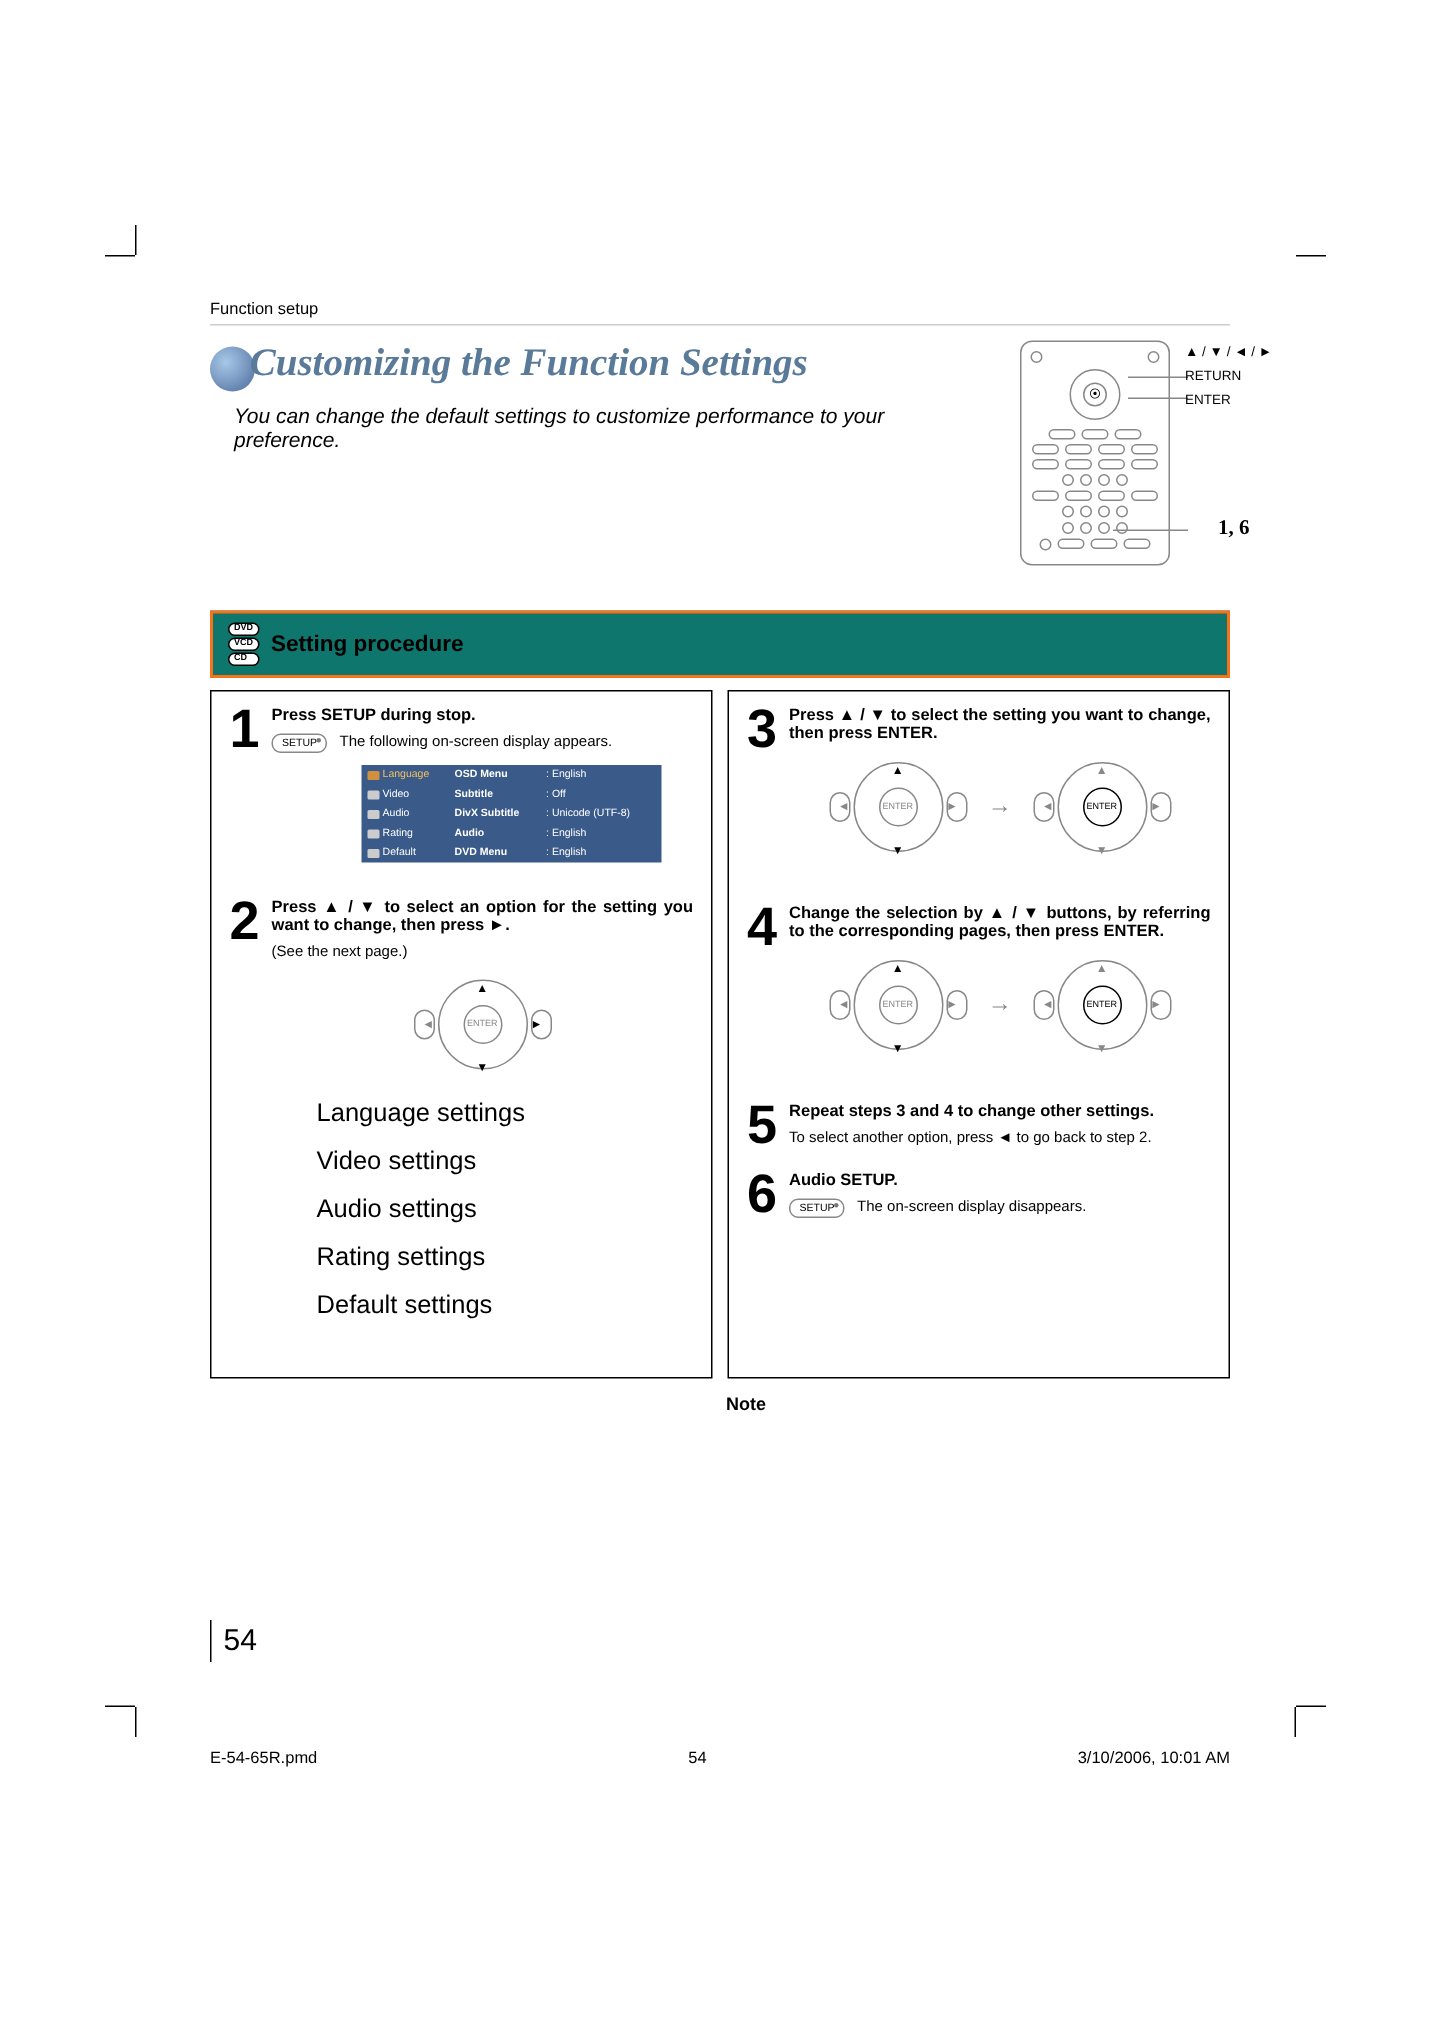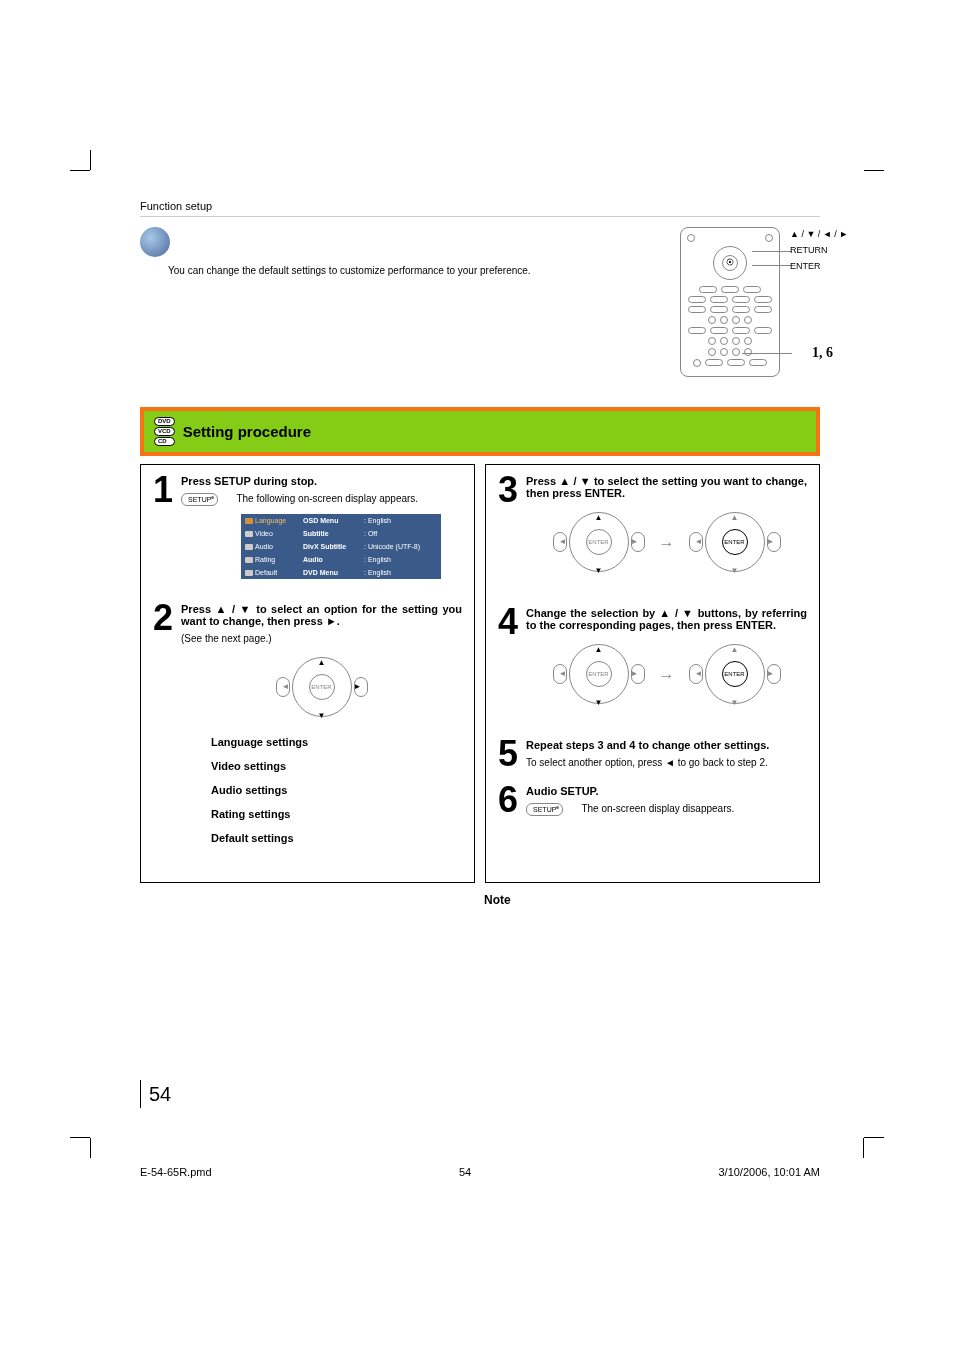--- a/index.html
+++ b/index.html
@@ -40,21 +40,21 @@
     .title {
       font-family: "Times New Roman", serif;
       font-style: italic;
       font-weight: bold;
       font-size: 26px;
       color: #5a7a9a;
       display: inline;
       position: relative;
       z-index: 1;
     }
-    .subtitle { font-size: 10px; margin-top: 8px; margin-left: 28px; }
+    .subtitle { font-size: 14px; margin-top: 8px; margin-left: 16px; font-style: italic; }
     .remote-diagram {
       width: 100px;
       border: 1px solid #888;
       border-radius: 8px;
       padding: 6px;
       position: relative;
     }
     .remote-top { display: flex; justify-content: space-between; margin-bottom: 4px; }
     .remote-top .dot { width: 8px; height: 8px; border: 1px solid #888; border-radius: 50%; }
     .joystick { width: 34px; height: 34px; border: 1px solid #888; border-radius: 50%; margin: 0 auto 6px; position: relative; display:flex; align-items:center; justify-content:center; }
@@ -63,22 +63,22 @@
     .pill { width: 18px; height: 7px; border: 1px solid #888; border-radius: 4px; }
     .dot-sm { width: 8px; height: 8px; border: 1px solid #888; border-radius: 50%; }
     .remote-labels { position: absolute; left: 110px; top: 0; font-size: 9px; line-height: 14px; white-space: nowrap; }
     .leader1 { position: absolute; width: 40px; height: 1px; background: #888; top: 24px; left: 72px; }
     .leader2 { position: absolute; width: 40px; height: 1px; background: #888; top: 38px; left: 72px; }
     .leader3 { position: absolute; width: 50px; height: 1px; background: #888; top: 126px; left: 62px; }
     .remote-wrap { position: relative; margin-right: 40px; }
     .remote-label-line { margin-bottom: 2px; }
     .remote-label-bold { font-weight: bold; position: absolute; top: 118px; left: 132px; font-size: 14px; white-space:nowrap;font-family:Liberation Serif, serif;}
     .section-header {
-      background: #84cc16;
-      border: 4px solid #f97316;
+      background: #0f766e;
+      border: 2px solid #f97316;
       padding: 6px 10px;
       margin-top: 30px;
       display: flex;
       align-items: center;
       gap: 8px;
     }
     .disc-icons { display: flex; flex-direction: column; gap: 1px; font-size: 6px; }
     .disc-badge { border: 1px solid #000; border-radius: 6px; padding: 0 3px; line-height: 7px; background: #fff; font-weight:bold;}
     .section-title { font-weight: bold; font-size: 15px; }
     .columns { display: flex; gap: 10px; margin-top: 8px; }
@@ -99,21 +99,21 @@
       padding: 0;
     }
     .osd-row { display: flex; align-items: center; padding: 3px 4px; gap: 6px; }
     .osd-tab { width: 52px; font-size: 7px; display:flex; align-items:center; gap:2px; }
     .osd-tab.active { color: #f0c060; }
     .osd-label { width: 55px; font-size: 7px; font-weight:bold;}
     .osd-val { font-size: 7px; }
     .osd-icon { width:8px; height:6px; background:#ccc; display:inline-block; border-radius:1px;}
     .osd-icon.orange{ background:#d09040;}
     .settings-list { margin-left: 30px; }
-    .settings-list div { font-weight: bold; font-size: 11px; margin-bottom: 12px; }
+    .settings-list div { font-weight: normal; font-size: 17px; margin-bottom: 12px; }
     .dpad-wrap { display: flex; align-items: center; justify-content: center; gap: 20px; margin: 8px 0 14px; }
     .arrow-right { font-size: 16px; color: #888; }
     .dpad {
       width: 80px; height: 70px; position: relative;
     }
     .dpad-outer { width: 60px; height: 60px; border: 1px solid #888; border-radius: 50%; position: absolute; top: 5px; left: 10px; }
     .dpad-tri { position: absolute; font-size: 8px; color: #888; }
     .dpad-tri.up { top: 6px; left: 36px; }
     .dpad-tri.down { bottom: 2px; left: 36px; }
     .dpad-tri.left { top: 30px; left: 0px; }
@@ -142,37 +142,38 @@
     .footer {
       position: absolute;
       bottom: 170px;
       left: 140px;
       width: 680px;
       display: flex;
       justify-content: space-between;
       font-size: 11px;
       color: #000;
     }
-    .step1-row{ display:flex; gap:10px; align-items:flex-start;}
+    .step1-row{ display:flex; align-items:flex-start;}
     .tri-char { font-family: Arial; }
   </style>
 </head>
 <body>
 
 <div class="crop-mark-tl"></div>
 <div class="crop-mark-tr"></div>
 <div class="crop-mark-bl"></div>
 <div class="crop-mark-br"></div>
 
 <div class="page">
   <div class="breadcrumb">Function setup</div>
 
   <div class="title-row">
     <div class="title-block">
       <span class="circle-bullet"></span>
+      <span class="title">Customizing the Function Settings</span>
       <div class="subtitle">You can change the default settings to customize performance to your preference.</div>
     </div>
     <div class="remote-wrap">
       <div class="remote-diagram">
         <div class="remote-top">
             <div class="dot"></div>
             <div class="dot"></div>
           </div>
         <div class="joystick">
             <div class="joystick-inner">⦿</div>

